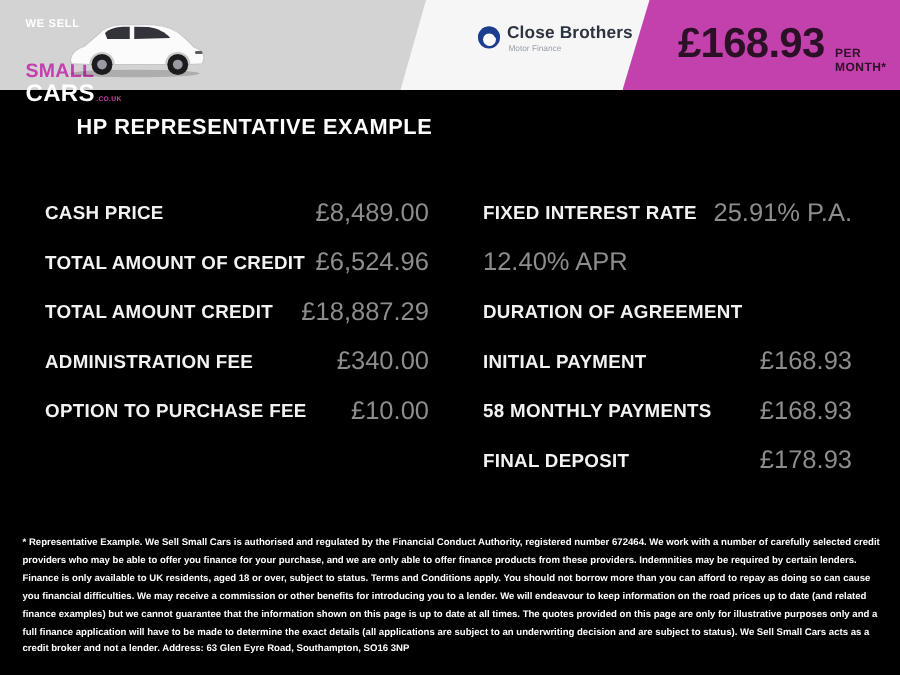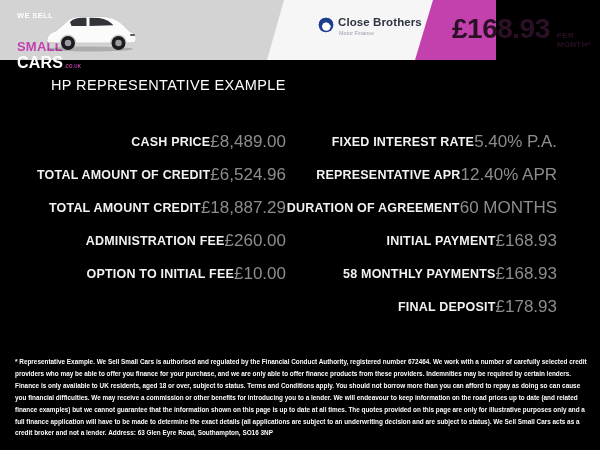--- a/index.html
+++ b/index.html
@@ -3,21 +3,21 @@
 <meta charset="utf-8">
 <style>
   html,body{margin:0;padding:0;}
   body{
     width:600px;height:450px;overflow:hidden;position:relative;
     background:#000;
     font-family:"Liberation Sans", sans-serif;
     -webkit-font-smoothing:antialiased;
   }
   
-  .banner{position:absolute;left:0;top:0;width:496px;height:60px;background:#f6f6f7;}
+  .banner{position:absolute;left:0;top:0;width:600px;height:60px;background:#f6f6f7;}
   .banner-grey{position:absolute;left:0;top:0;width:100%;height:100%;background:#d3d3d4;
     clip-path:polygon(0 0,284px 0,267px 60px,0 60px);}
   .banner-magenta{position:absolute;left:0;top:0;width:100%;height:100%;background:#c341ad;
     clip-path:polygon(433px 0,600px 0,600px 60px,415px 60px);}
   
   .logo{position:absolute;left:17px;top:12px;line-height:1;z-index:2;}
   .logo .l1{font-size:7.5px;font-weight:700;color:#fff;letter-spacing:.4px;}
   .logo .l2{font-size:13px;font-weight:700;color:#c341ad;letter-spacing:.2px;margin-top:20px;}
   .logo .l3{font-size:16px;font-weight:700;color:#fff;letter-spacing:.2px;margin-top:2px;}
   .logo .suffix{font-size:4.5px;font-weight:700;color:#c341ad;margin-left:1px;}
@@ -25,27 +25,27 @@
   
   .lender{position:absolute;left:318px;top:17px;display:flex;align-items:flex-start;z-index:2;}
   .lender .txt{margin-left:4px;line-height:1;}
   .lender .name{font-size:11.5px;font-weight:700;color:#2e3340;letter-spacing:.1px;}
   .lender .sub{font-size:5.5px;font-weight:400;color:#9aa0a8;margin-top:2px;margin-left:1px;}
   
   .price{position:absolute;left:452px;top:13px;display:flex;align-items:baseline;z-index:2;}
   .price .amount{font-size:28px;font-weight:800;color:#2b1026;letter-spacing:-.5px;}
   .price .per{font-size:8px;font-weight:800;color:#2b1026;margin-left:7px;letter-spacing:.3px;}
   
-  .hp-title{position:absolute;left:15px;top:77px;font-size:14.5px;font-weight:400;
+  .hp-title{position:absolute;left:15px;top:77px;font-size:14.5px;font-weight:700;
     color:#fdfdfd;letter-spacing:.4px;padding-left:36px;}
   
   .col{position:absolute;top:125px;}
   .col-left{left:30px;width:256px;}
-  .col-right{left:311px;width:246px;}
-  .row{height:33px;display:flex;justify-content:flex-end;align-items:center;}
+  .col-right{left:322px;width:246px;}
+  .row{height:33px;display:flex;justify-content:space-between;align-items:center;}
   .row .lbl{font-size:12.5px;font-weight:700;color:#f2f2f2;letter-spacing:.2px;white-space:nowrap;}
   .row .val{font-size:17px;font-weight:400;color:#8d8d8d;white-space:nowrap;}
   
   .disclaimer{position:absolute;left:15px;top:356px;width:572px;
     font-size:6.4px;line-height:11.9px;font-weight:700;color:#fdfdfd;
     text-align:left;}
 </style>
 </head>
 <body>
 
@@ -103,40 +103,38 @@
   <div class="row">
     <span class="lbl">TOTAL AMOUNT OF CREDIT</span>
     <span class="val">£6,524.96</span>
   </div>
   <div class="row">
     <span class="lbl">TOTAL AMOUNT CREDIT</span>
     <span class="val">£18,887.29</span>
   </div>
   <div class="row">
     <span class="lbl">ADMINISTRATION FEE</span>
-    <span class="val">£260.00</span>
+    <span class="val">£340.00</span>
   </div>
   <div class="row">
-    <span class="lbl">OPTION TO INITIAL FEE</span>
+    <span class="lbl">OPTION TO PURCHASE FEE</span>
     <span class="val">£10.00</span>
   </div>
 </div>
 
 <div class="col col-right">
   <div class="row">
     <span class="lbl">FIXED INTEREST RATE</span>
-    <span class="val">5.40% P.A.</span>
+    <span class="val">25.91% P.A.</span>
   </div>
   <div class="row">
-    <span class="lbl">REPRESENTATIVE APR</span>
     <span class="val">12.40% APR</span>
   </div>
   <div class="row">
     <span class="lbl">DURATION OF AGREEMENT</span>
-    <span class="val">60 MONTHS</span>
   </div>
   <div class="row">
     <span class="lbl">INITIAL PAYMENT</span>
     <span class="val">£168.93</span>
   </div>
   <div class="row">
     <span class="lbl">58 MONTHLY PAYMENTS</span>
     <span class="val">£168.93</span>
   </div>
   <div class="row">

